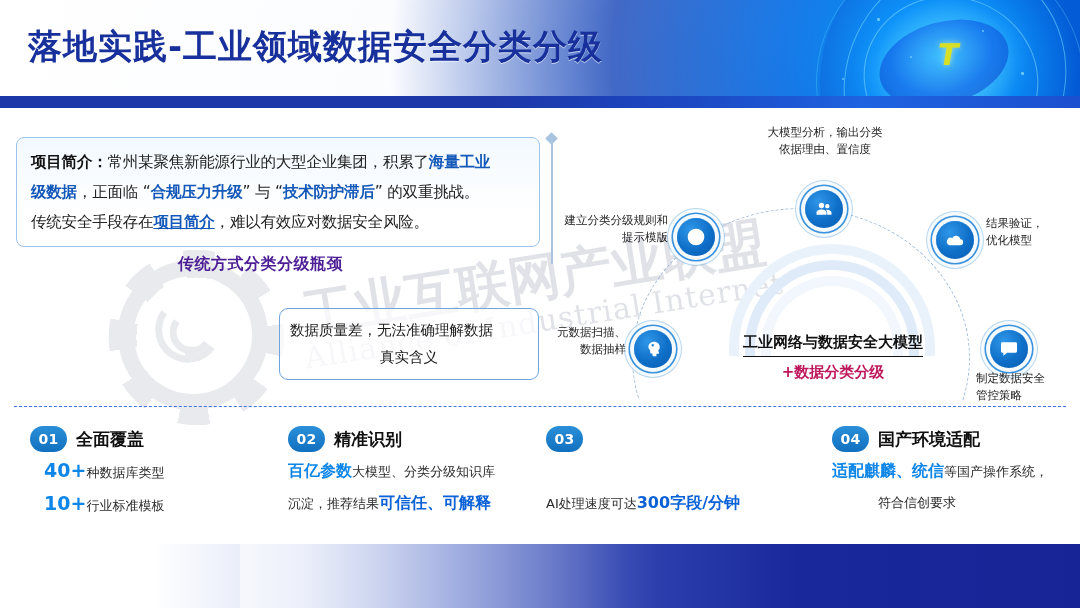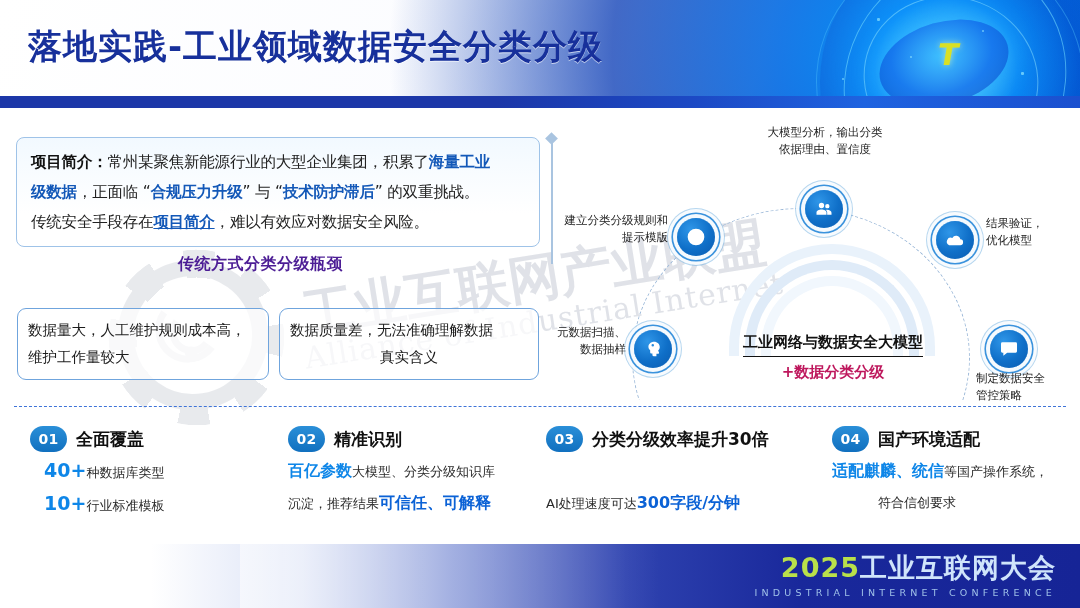--- a/index.html
+++ b/index.html
@@ -256,24 +256,20 @@
     <div class="intro-line">
       <span class="bl">级数据</span><span>，正面临 “</span><span class="bl">合规压力升级</span><span>” 与 “</span><span class="bl">技术防护滞后</span><span>” 的双重挑战。</span>
     </div>
     <div class="intro-line">
       <span>传统安全手段存在</span><span class="bl-u" style="text-decoration:underline">项目简介</span><span>，难以有效应对数据安全风险。</span>
     </div>
   </div>
 
   <div class="bottleneck-title">传统方式分类分级瓶颈</div>
 
-  <div class="bn-box b1">
-    <div class="bn-l">数据量大，人工维护规则成本高，</div>
-    <div class="bn-l">维护工作量较大</div>
-  </div>
 
   <div class="bn-box b2">
     <div class="bn-l">数据质量差，无法准确理解数据</div>
     <div class="bn-l c">真实含义</div>
   </div>
 
   <div class="diagram">
 
     <div class="vline"></div>
     <div class="arc-dash"></div>
@@ -365,21 +361,20 @@
         <span class="bigd" style="color:#0e86e8">百亿参数</span><span>大模型、分类分级知识库</span>
       </div>
       <div class="feat-line">
         <span>沉淀，推荐结果</span><span class="bigd">可信任、可解释</span>
       </div>
     </div>
 
     <div class="feat f3">
       <div class="feat-head">
         <div class="badge">03</div>
-        <div class="feat-title">分类分级效率提升30倍</div>
       </div>
       <div class="feat-line" style="margin-top:34px">
         <span>AI处理速度可达</span><span class="bigd">300字段/分钟</span>
       </div>
     </div>
 
     <div class="feat f4">
       <div class="feat-head">
         <div class="badge">04</div>
         <div class="feat-title">国产环境适配</div>
@@ -387,21 +382,15 @@
       <div class="feat-line">
         <span class="bigd" style="color:#0e86e8">适配麒麟、统信</span><span>等国产操作系统，</span>
       </div>
       <div class="feat-line c">符合信创要求</div>
     </div>
 
   </div>
 
   <div class="footer">
     <div class="footer-glow"></div>
-    <div class="logo">
-      <div class="logo-main">
-        <span class="logo-year">2025</span><span class="logo-cn">工业互联网大会</span>
-      </div>
-      <div class="logo-sub">INDUSTRIAL INTERNET CONFERENCE</div>
-    </div>
   </div>
 
 </div>
 
 </body></html>

